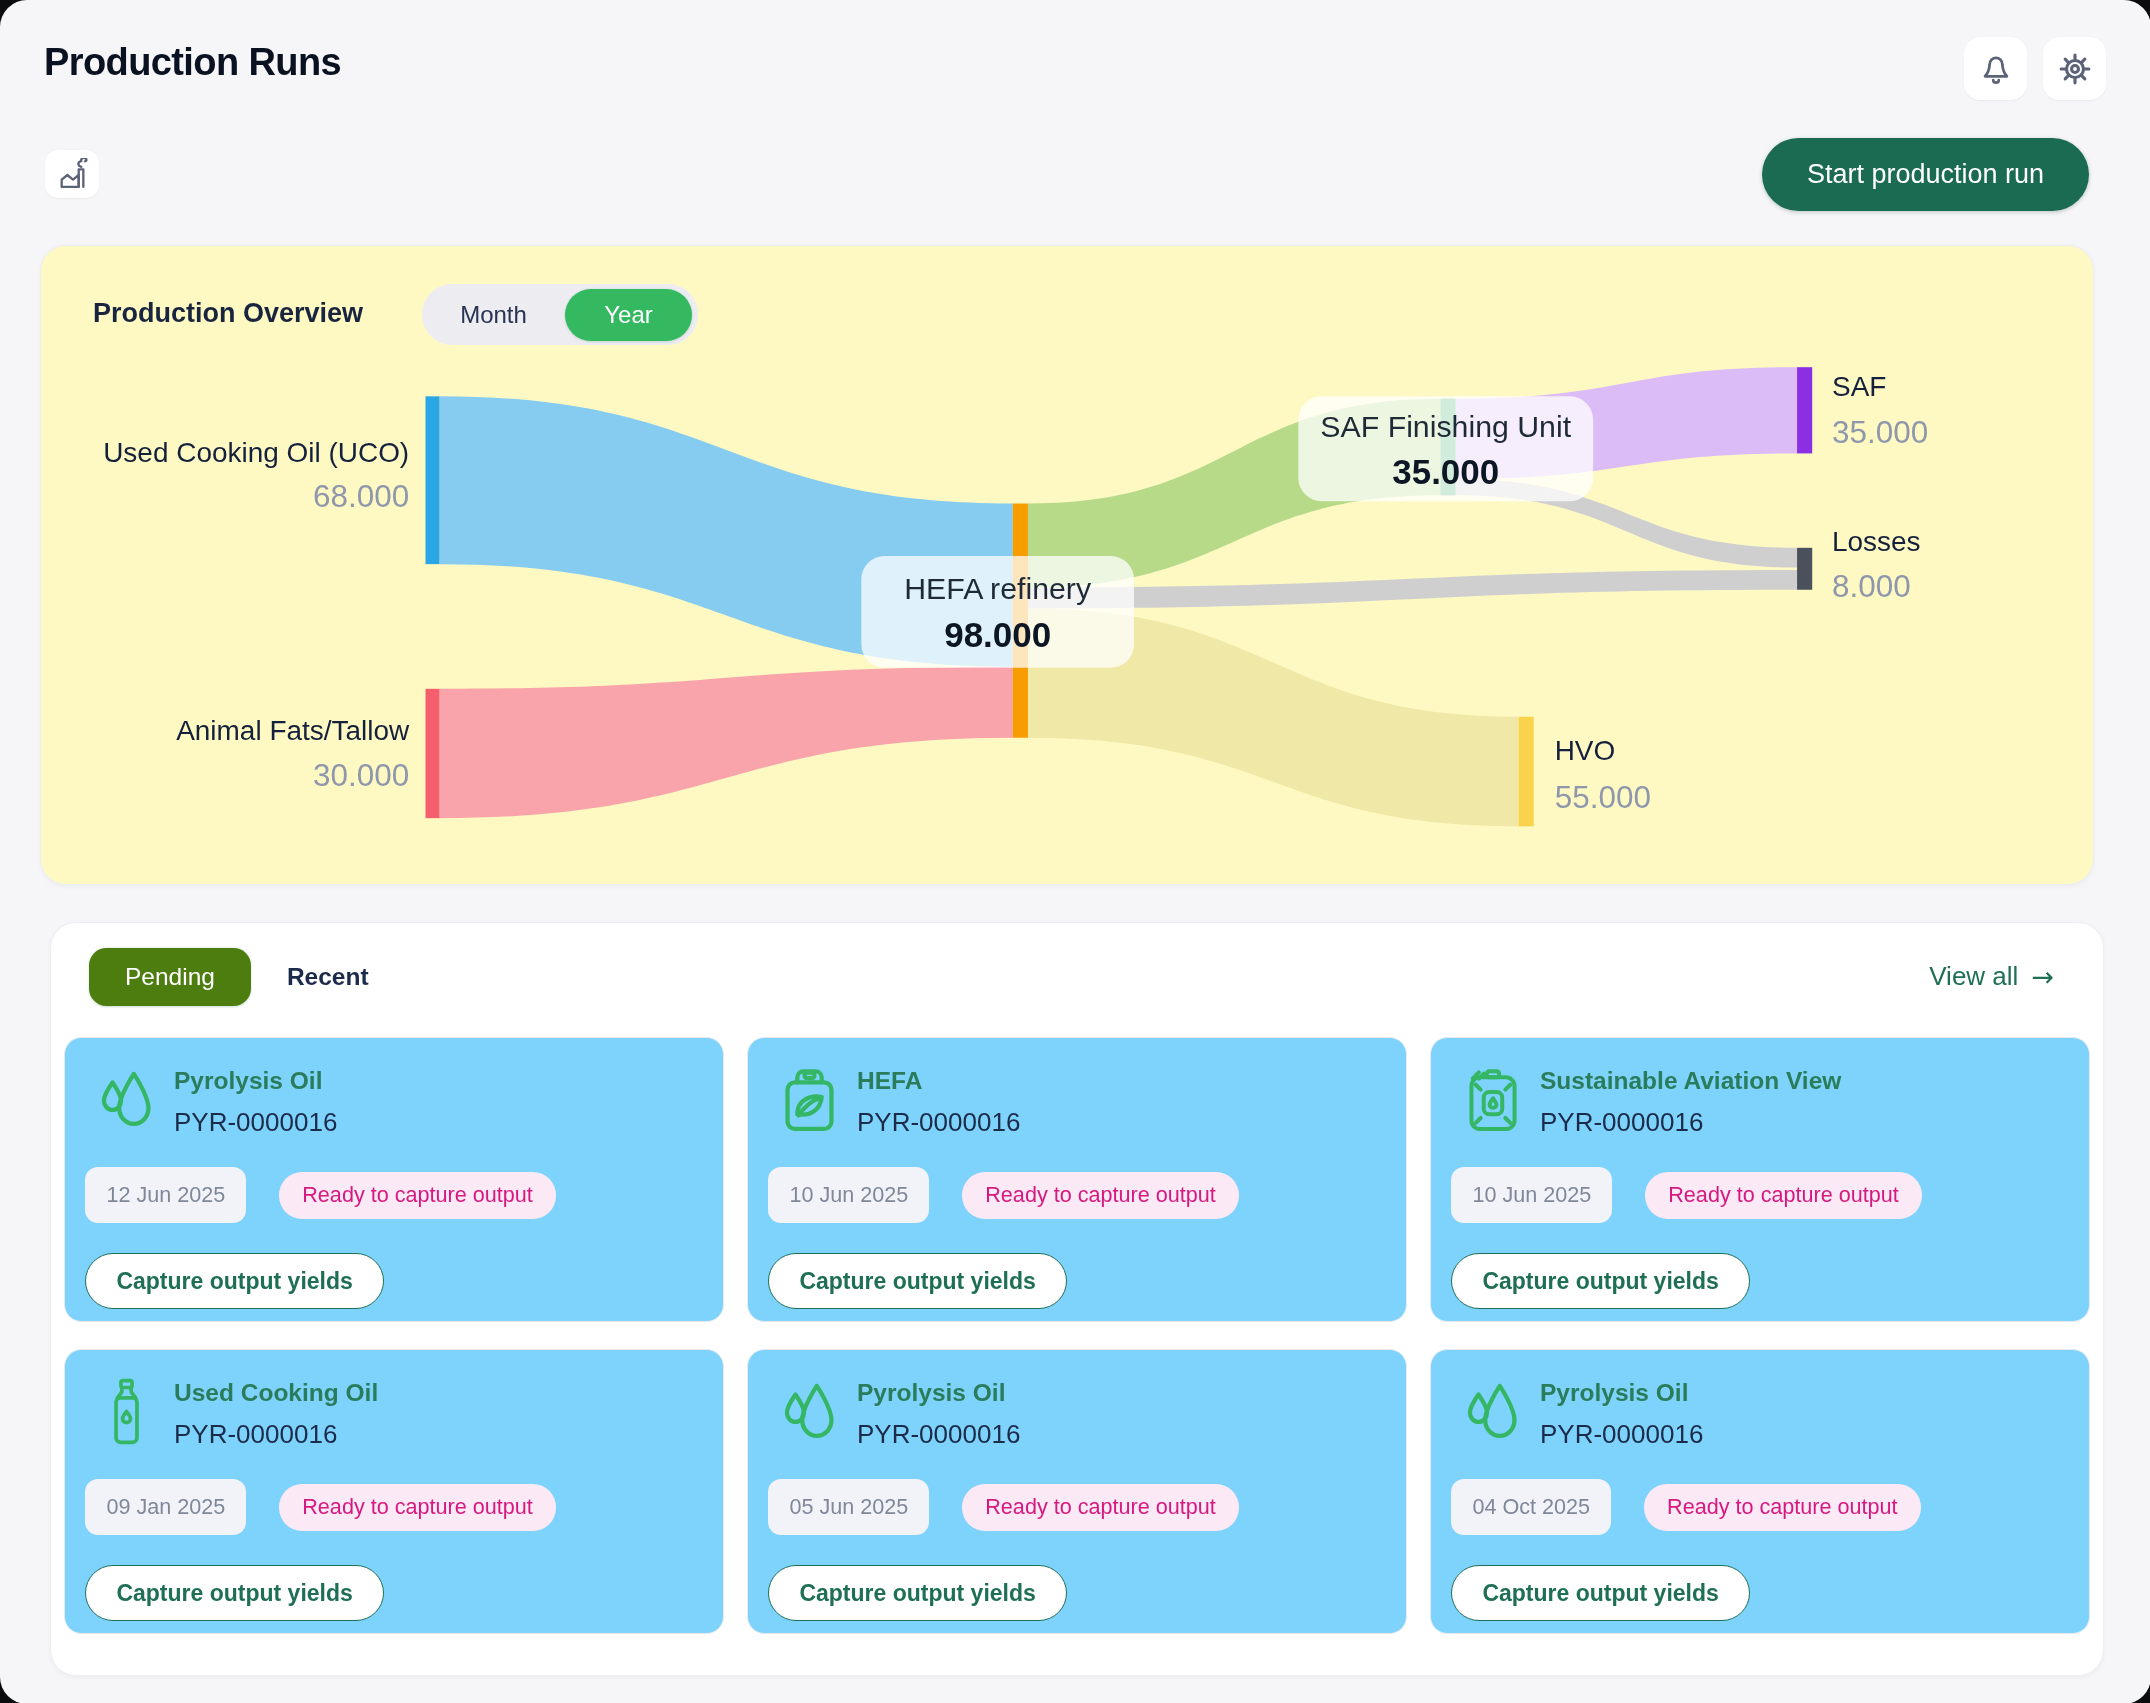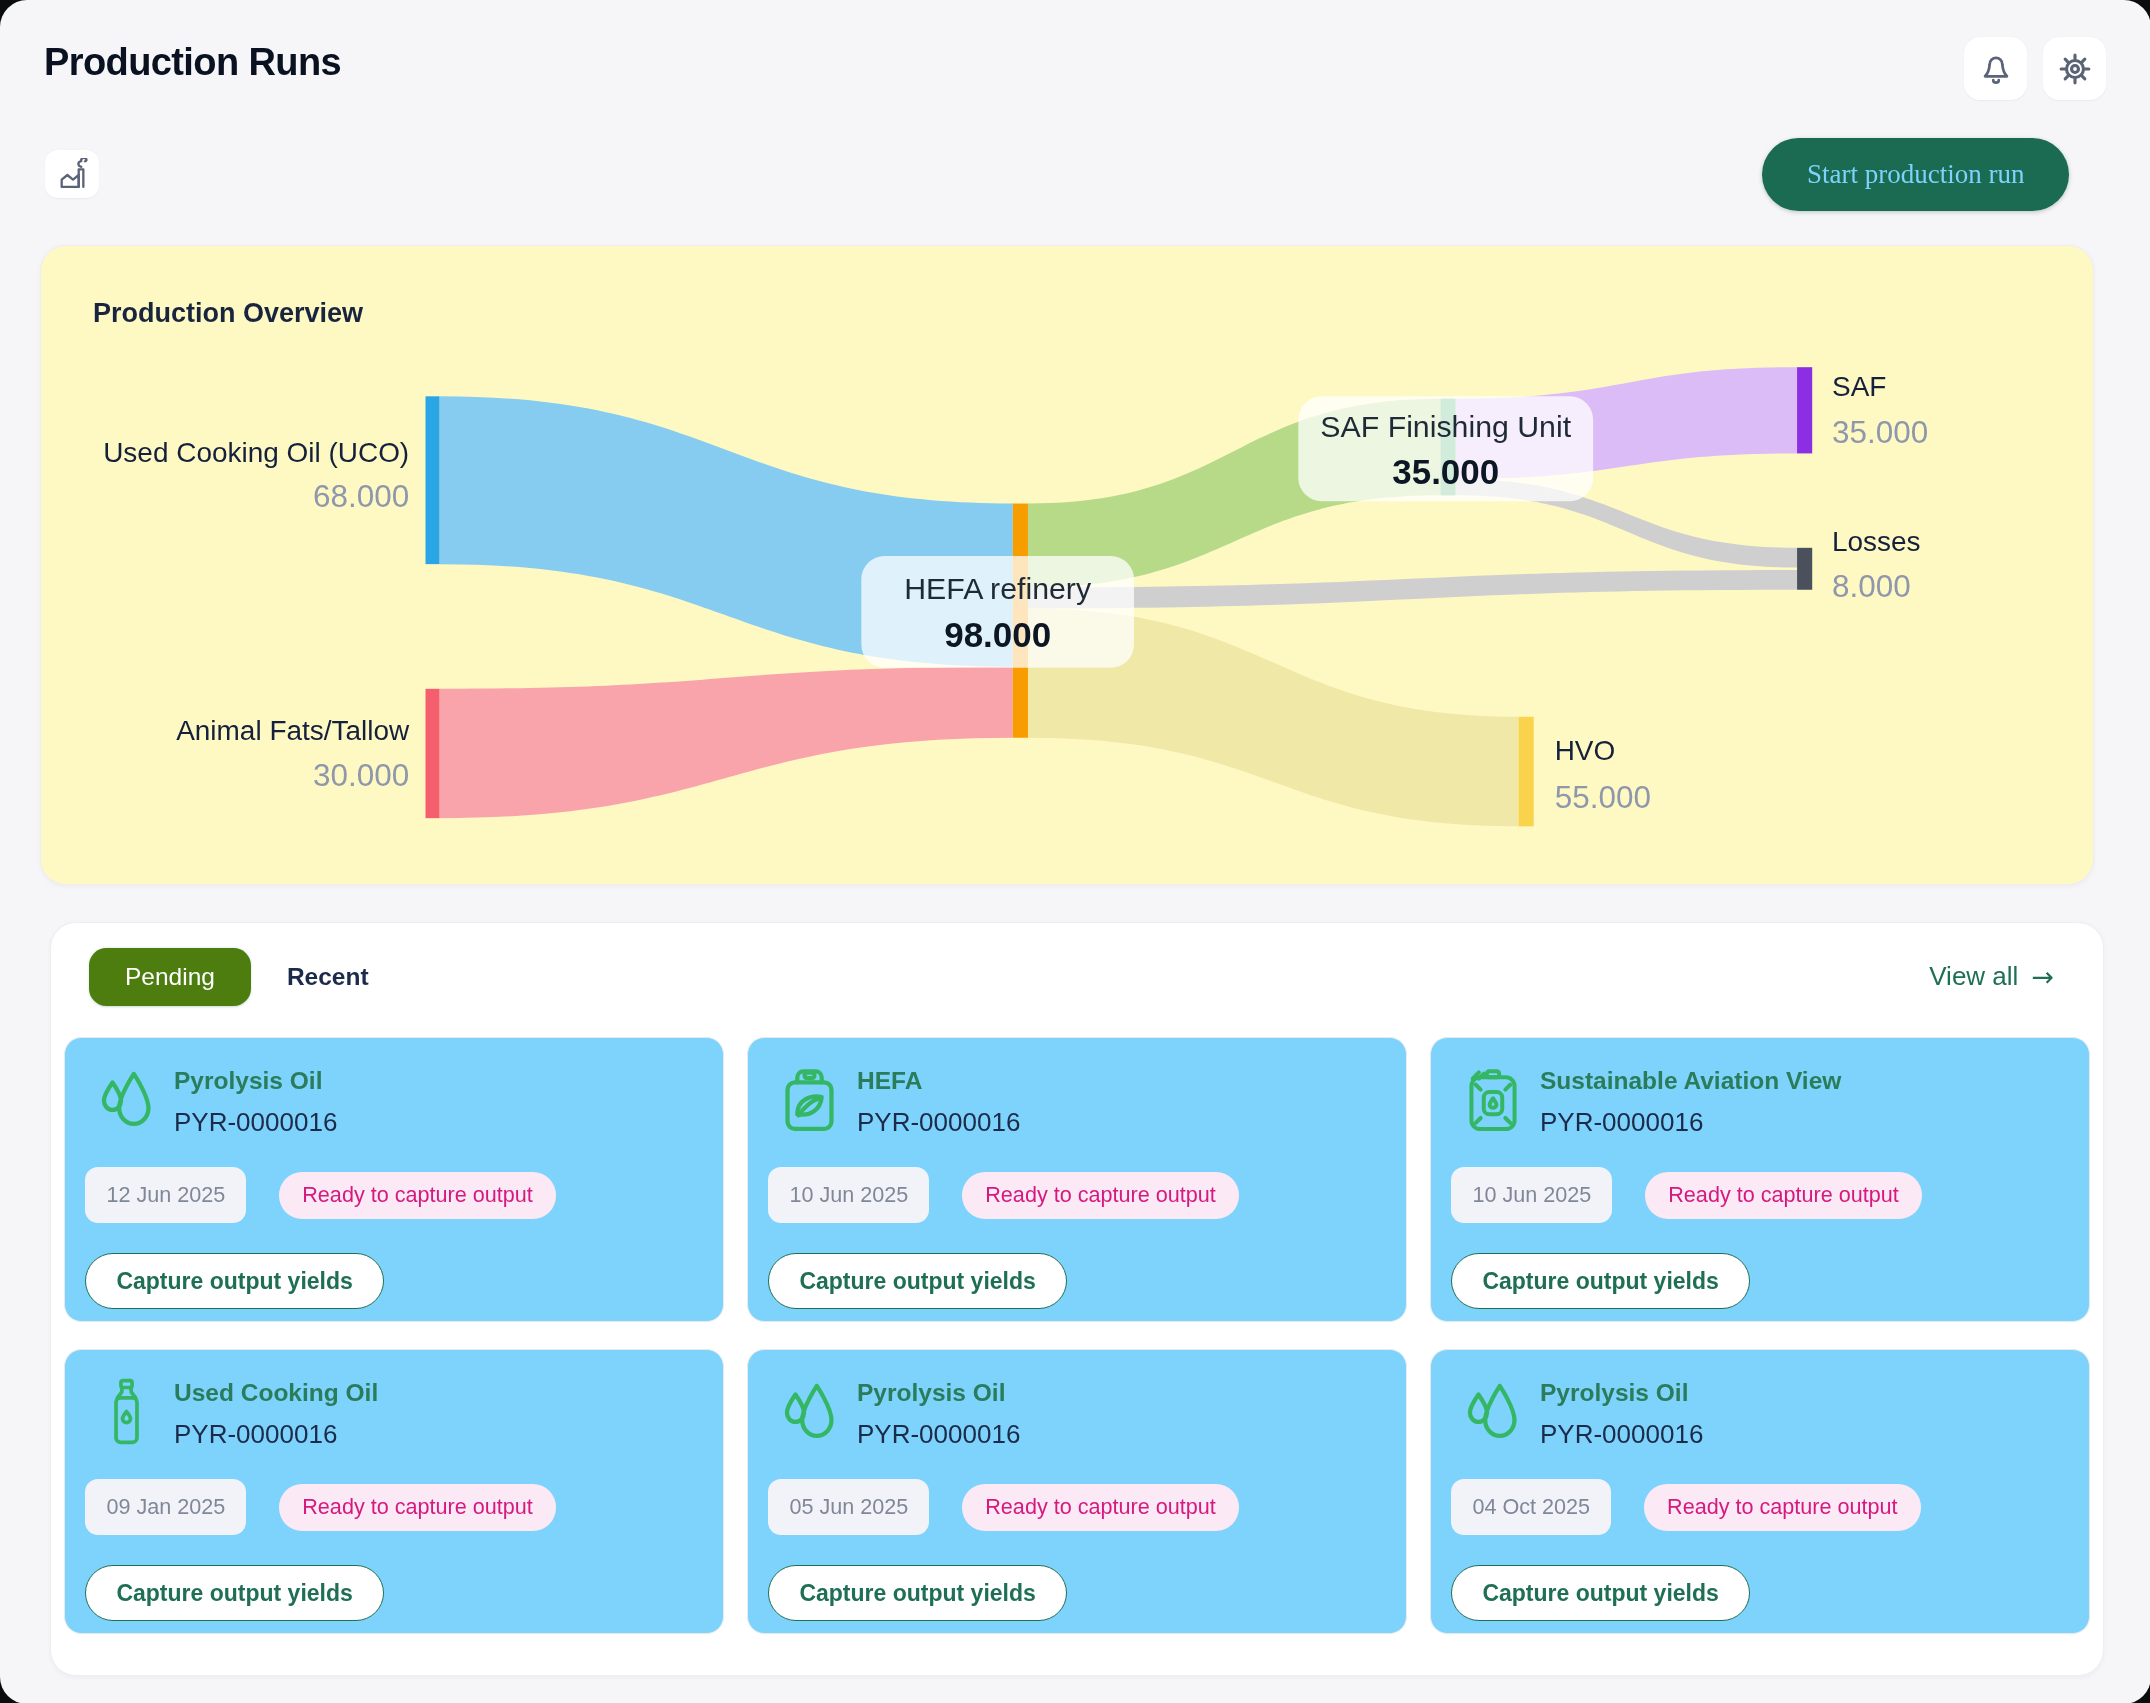--- a/index.html
+++ b/index.html
@@ -13,21 +13,21 @@
 
   
   .page-title{position:absolute;left:44px;top:41px;font-size:38px;font-weight:700;color:#0a1120;letter-spacing:-0.6px;}
   .icon-btn{position:absolute;top:37px;width:63px;height:63px;background:#ffffff;border-radius:16.3px;
     display:flex;align-items:center;justify-content:center;box-shadow:0 0.6px 1.7px rgba(16,24,40,.05);cursor:pointer;}
   .icon-btn.bell{left:1964px;}
   .icon-btn.gear{left:2043px;}
   .factory-badge{position:absolute;left:45px;top:150px;width:54px;height:48px;background:#ffffff;border-radius:13px;
     display:flex;align-items:center;justify-content:center;box-shadow:0 0.6px 1.7px rgba(16,24,40,.05);}
   .start-btn{position:absolute;left:1762px;top:138px;height:73px;padding:16px 45px;border:none;cursor:pointer;
-    background:#1a6b52;color:#7dd3fc;font-family:Liberation Serif, serif;font-size:27px;font-weight:500;border-radius:37px;
+    background:#1a6b52;color:#ffffff;font-family:Liberation Sans, sans-serif;font-size:27px;font-weight:500;border-radius:37px;
     box-shadow:0 1.2px 4.7px rgba(20,60,45,.25);}
 
   
   .overview-card{position:absolute;left:40px;top:245px;width:2052px;height:638px;background:#fef9c3;
     border-radius:26px;border:0.6px solid #eceef2;box-shadow:0 1.2px 5.8px rgba(16,24,40,.04);}
   .pv-title{position:absolute;left:52px;top:52px;font-size:27px;font-weight:600;color:#19253f;}
   .toggle{position:absolute;left:381px;top:38px;width:276px;height:61px;background:#ededf1;border-radius:30px;
     display:flex;align-items:center;}
   .toggle .opt-month{width:143px;text-align:center;font-size:24px;font-weight:500;color:#273352;cursor:pointer;}
   .toggle .opt-year{width:127px;height:52px;margin-right:4.1px;background:#34b960;border-radius:26px;color:#ffffff;
@@ -99,20 +99,24 @@
         <path d="M59 1.5 c2 2 1 5 -2 5"></path>
       </g>
     </svg>
   </div>
 
   <button class="start-btn">Start production run</button>
 
   <div class="overview-card">
     <div class="pv-title">Production Overview</div>
 
+    <div class="toggle">
+      <div class="opt-month">Month</div>
+      <div class="opt-year">Year</div>
+    </div>
 
     <svg class="sankey" viewBox="85 420 3520 1095">
 
       <path d="M768,678 C1260,678 1260,862 1752,862 L1752,1142 C1260,1142 1260,966 768,966 Z" fill="#85ccf0"></path>
       <path d="M768,1180 C1260,1180 1260,1142 1752,1142 L1752,1264 C1260,1264 1260,1402 768,1402 Z" fill="#f9a3ab"></path>
       <path d="M1778,862 C2132,862 2132,682 2486,682 L2486,848 C2132,848 2132,1006 1778,1006 Z" fill="#b7da88"></path>
       <path d="M1778,1042 C2200,1042 2200,1228 2620,1228 L2620,1416 C2200,1416 2200,1264 1778,1264 Z" fill="#f0e8a6"></path>
       <path d="M1778,1006 C2440,1006 2440,976 3098,976 L3098,1010 C2440,1010 2440,1042 1778,1042 Z" fill="#cfcfcf"></path>
       <path d="M2512,682 C2806,682 2806,628 3098,628 L3098,776 C2806,776 2806,820 2512,820 Z" fill="#dcbcf6"></path>
       <path d="M2512,820 C2806,820 2806,938 3098,938 L3098,972 C2806,972 2806,848 2512,848 Z" fill="#cfcfcf"></path>

